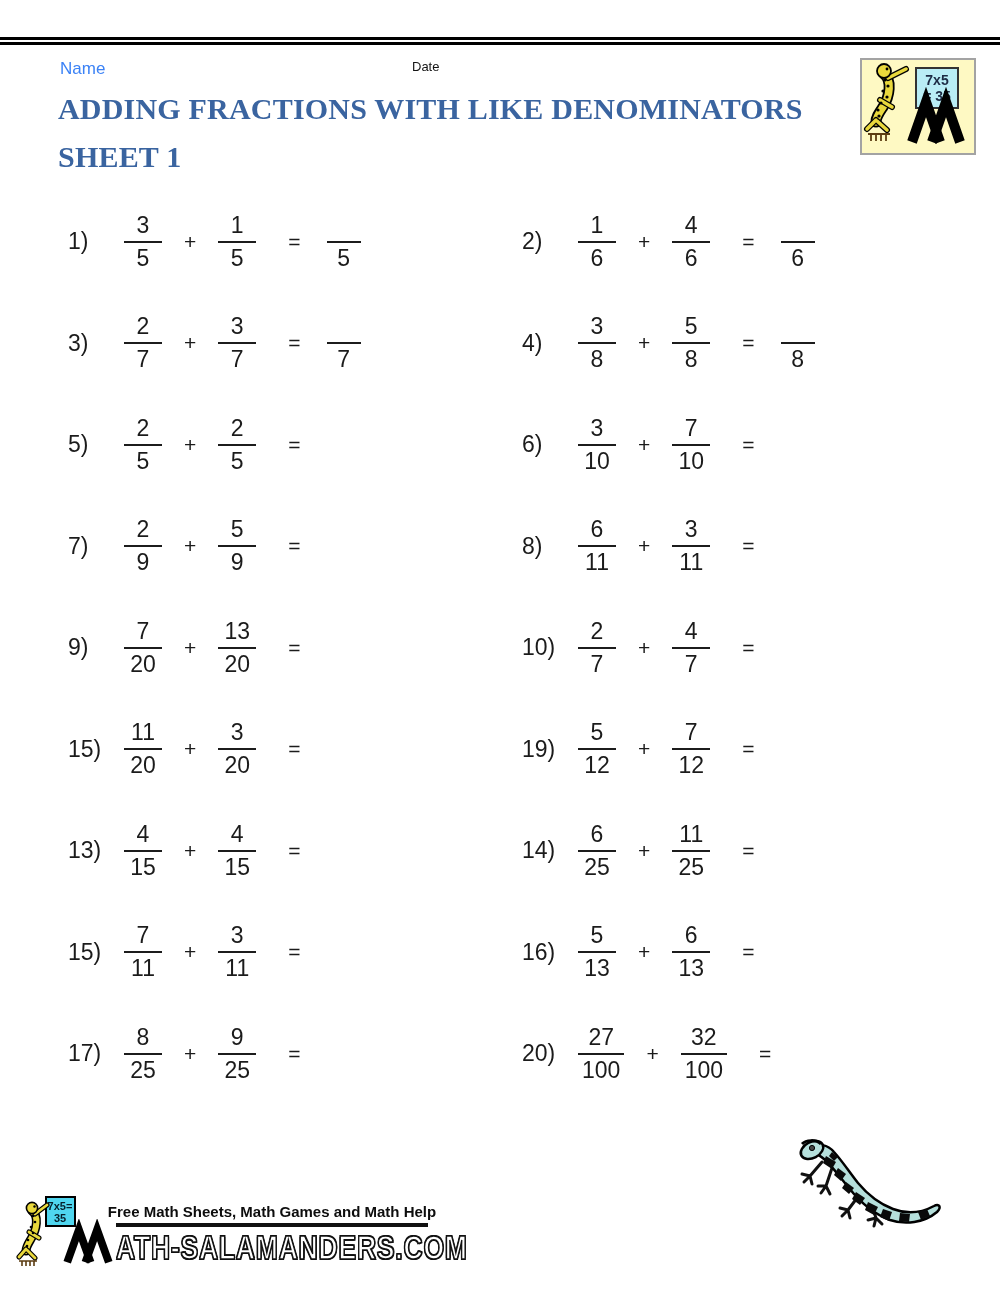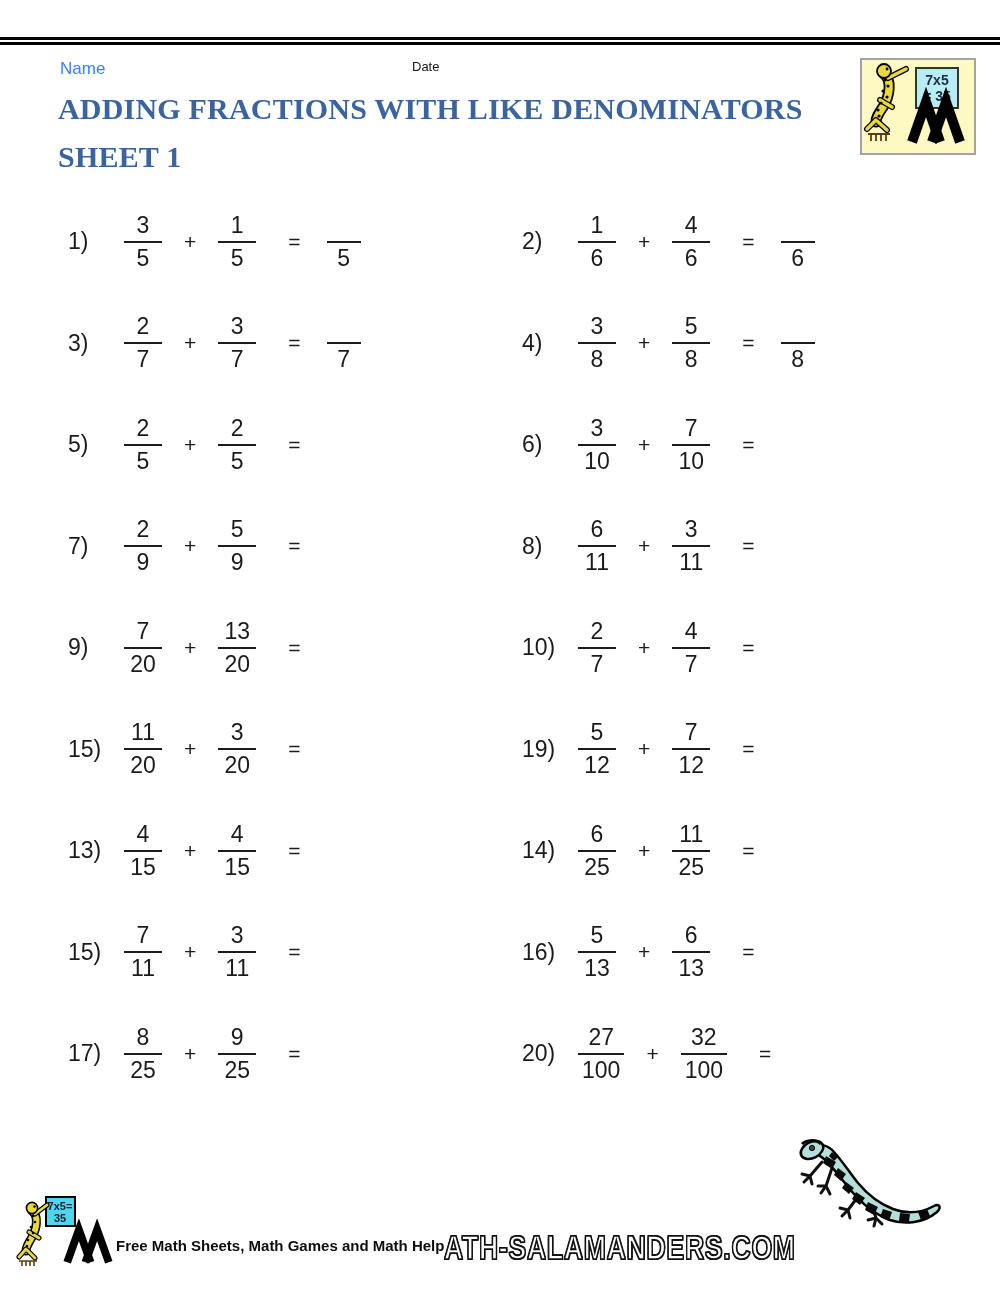--- a/index.html
+++ b/index.html
@@ -39,21 +39,21 @@
   .fbar{align-self:stretch;height:0;border-top:2px solid #1c1c1c;margin:2px 0}
   .plus{margin:0 22px;font-size:21px;flex:0 0 auto}
   .eq{margin-left:32px;font-size:21px;flex:0 0 auto}
   .frac.ans{margin-left:26px;min-width:34px}
   .footer{
     position:absolute;left:16px;top:1195px;width:1000px;
     display:flex;justify-content:flex-start;align-items:flex-end;
   }
   .footer-icon{flex:0 0 auto;margin-right:-6px}
   .footer-m{flex:0 0 auto;margin:0 2px -2px -10px}
-  .footer-text-col{width:312px;display:flex;align-items:center}
+  .footer-text-col{width:312px;display:flex;flex-direction:column;align-items:center}
   .tagline{font-size:15px;font-weight:bold;color:#0d0d0d;white-space:nowrap;margin-bottom:3px}
   .divider{width:312px;height:4px;background:#111}
   .wordmark{
     align-self:flex-start;white-space:nowrap;
     font-size:34px;font-weight:bold;letter-spacing:1px;color:#fff;
     -webkit-text-stroke:1.6px #111;
     text-shadow:-1px -1px 0 #111,1px -1px 0 #111,-1px 1px 0 #111,1px 1px 0 #111;
     transform:scaleX(.78);transform-origin:left bottom;margin-top:1px;
   }
   .lizard{position:absolute;left:788px;top:1136px}

